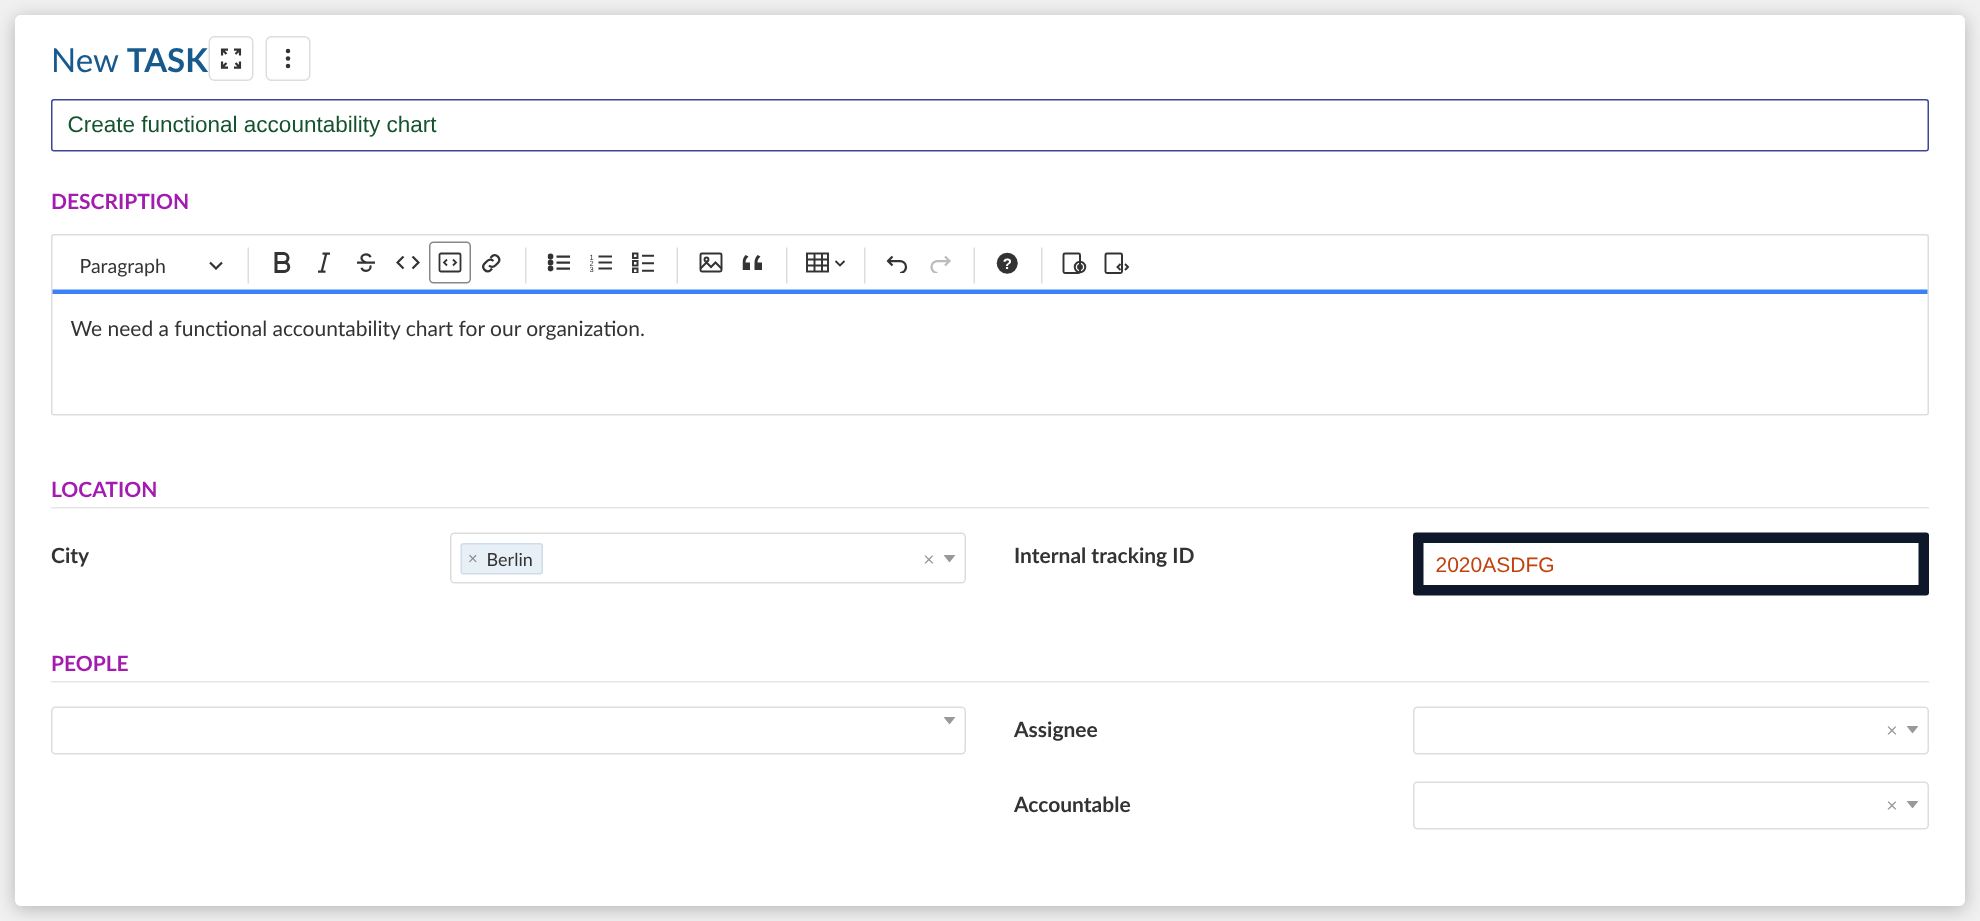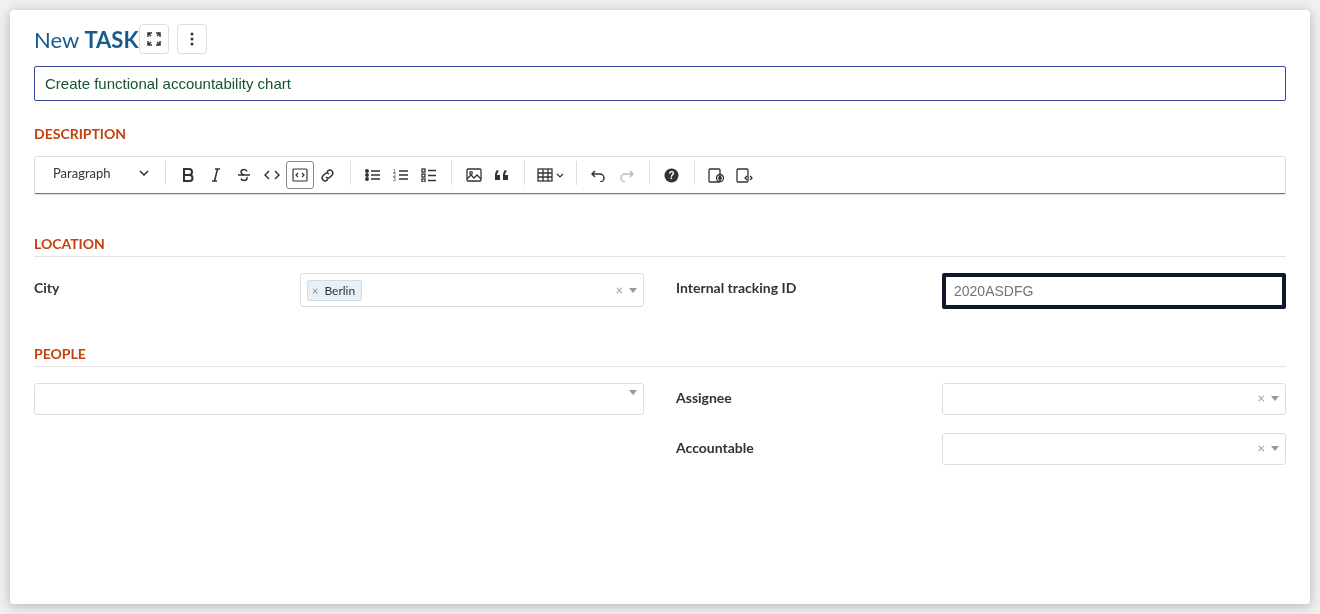--- a/index.html
+++ b/index.html
@@ -56,38 +56,38 @@
       padding: 8px 10px;
       font-size: 15px;
       border: 1px solid #3b4796;
       border-radius: 2px;
       color: #14532d;
       margin-bottom: 24px;
     }
     .section-heading {
       font-size: 14px;
       font-weight: 700;
-      color: #c2410c;
+      color: #a21caf;
       text-transform: uppercase;
       margin-bottom: 10px;
       padding-bottom: 4px;
     }
     .section-divider {
       border-bottom: 1px solid #e5e5e5;
       margin-bottom: 16px;
     }
     .editor-wrapper {
       border: 1px solid #ddd;
       border-radius: 2px;
       margin-bottom: 40px;
     }
     .toolbar {
       display: flex;
-      align-items: flex-start;
-      border-bottom: 1px solid #3b82f6;
+      align-items: flex-end;
+      border-bottom: 3px solid #3b82f6;
       padding: 4px 6px;
       gap: 0;
       flex-wrap: wrap;
     }
     .tb-group {
       display: flex;
       align-items: center;
       padding: 0 4px;
     }
     .tb-sep {
@@ -184,23 +184,23 @@
       align-items: center;
       gap: 6px;
       color: #999;
       font-size: 10px;
     }
     .select-clear { cursor: pointer; font-size: 13px; }
     .text-input {
       width: 100%;
       padding: 6px 8px;
       font-size: 14px;
-      border: 4px solid #0f172a;
+      border: 7px solid #0f172a;
       border-radius: 2px;
-      color: #737373;
+      color: #c2410c;
     }
     .empty-select {
       border: 1px solid #ddd;
       border-radius: 3px;
       padding: 6px 8px;
       min-height: 32px;
       position: relative;
       background: #fff;
     }
     .section-block { margin-bottom: 36px; }
@@ -383,20 +383,23 @@
                 </svg>
             </button>
             <button class="tb-btn">
               <svg width="17" height="15" viewBox="0 0 17 15" fill="none" stroke="currentColor" stroke-width="1.3">
                   <rect x="1" y="1" width="11" height="13" rx="1"></rect>
                   <path d="M11 8 L9 10 L11 12 M14 8 L16 10 L14 12"></path>
                 </svg>
             </button>
           </div>
         </div>
+        <div class="editor-area">
+          <span>We need a functional accountability chart for our organization.</span>
+        </div>
       </div>
     </div>
 
     
     <div class="section-block">
       <div class="section-heading section-divider">LOCATION</div>
       <div class="form-row">
         <div class="form-col">
           <div class="form-label">City</div>
           <div class="form-control-wrap">

